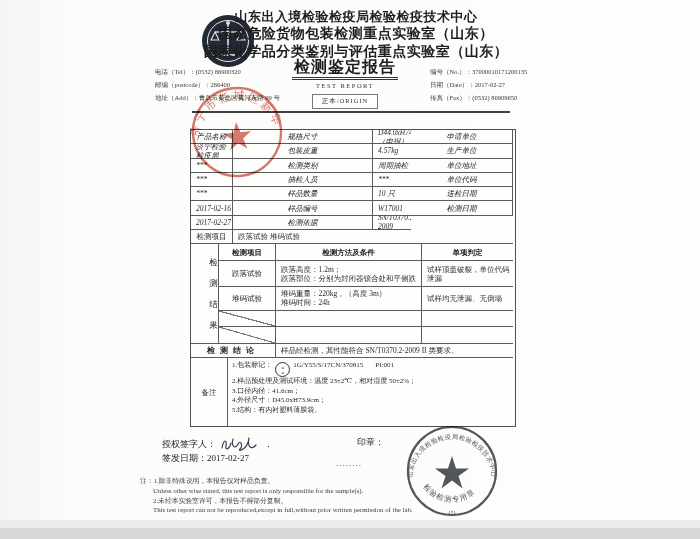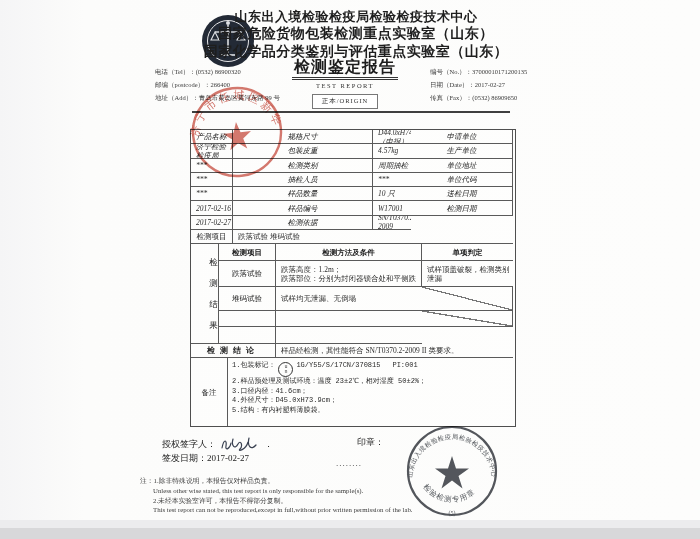--- a/index.html
+++ b/index.html
@@ -40,21 +40,21 @@
   .c.nr{border-right:none;}
   .c.nb{border-bottom:none;}
   .lbl{justify-content:center;text-align:center;color:#222;}
   .val{padding-left:5px;color:#2d2d2d;}
   .hd{justify-content:center;text-align:center;font-weight:bold;color:#222;}
   .vert{justify-content:flex-end;grid-row:1 / span 5;}
   .vert span{width:9px;word-break:break-all;line-height:21px;text-align:center;font-size:8.5px;}
   .mcell{flex-direction:column;align-items:flex-start;justify-content:center;padding-left:5px;}
   .diag{background:linear-gradient(to top right,transparent calc(50% - .6px),#777 calc(50% - .6px),#777 calc(50% + .6px),transparent calc(50% + .6px));}
   .conc-lbl{letter-spacing:5px;font-size:8px;font-weight:bold;}
-  .rem-body{flex-direction:column;align-items:flex-start;justify-content:flex-start;padding:3px 4px;line-height:9.5px;font-size:7px;font-family:Liberation Mono, monospace;}
+  .rem-body{flex-direction:column;align-items:flex-start;justify-content:flex-start;padding:3px 4px;line-height:9.5px;font-size:7px;}
   .rem-line1{display:flex;align-items:flex-start;gap:3px;}
   .un-sym{width:13px;height:13px;border:1px solid #333;border-radius:50%;display:flex;flex-direction:column;
           align-items:center;justify-content:center;font-size:5px;line-height:5px;flex:0 0 auto;margin-top:1px;}
   .un-codes{display:flex;flex-direction:row;line-height:9.5px;}
   .un-codes .pi{padding-left:12px;}
 
   
   .f-sign{position:absolute;left:162px;top:434px;font-size:9px;color:#222;display:flex;align-items:center;}
   .f-seal{position:absolute;left:357px;top:436px;font-size:9px;color:#222;}
   .f-date{position:absolute;left:162px;top:452px;font-size:9px;color:#222;}
@@ -161,25 +161,29 @@
       <div class="c hd">检测项目</div>
       <div class="c hd">检测方法及条件</div>
       <div class="c hd nr">单项判定</div>
 
       <div class="c lbl">跌落试验</div>
       <div class="c mcell">
         <span>跌落高度：1.2m；</span>
         <span>跌落部位：分别为封闭器锁合处和平侧跌</span>
       </div>
       <div class="c mcell nr">
-        <span>试样顶盖破裂，检测类别</span>
+        <span>试样顶盖破裂，单位代码</span>
         <span>泄漏</span>
       </div>
 
       <div class="c lbl">堆码试验</div>
+      <div class="c mcell">
+        <span>堆码重量：220kg，（高度 3m）</span>
+        <span>堆码时间：24h</span>
+      </div>
       <div class="c mcell nr">
         <span>试样均无泄漏、无倒塌</span>
       </div>
 
       <div class="c lbl diag"></div>
       <div class="c"></div>
       <div class="c nr"></div>
 
       <div class="c lbl diag"></div>
       <div class="c"></div>

